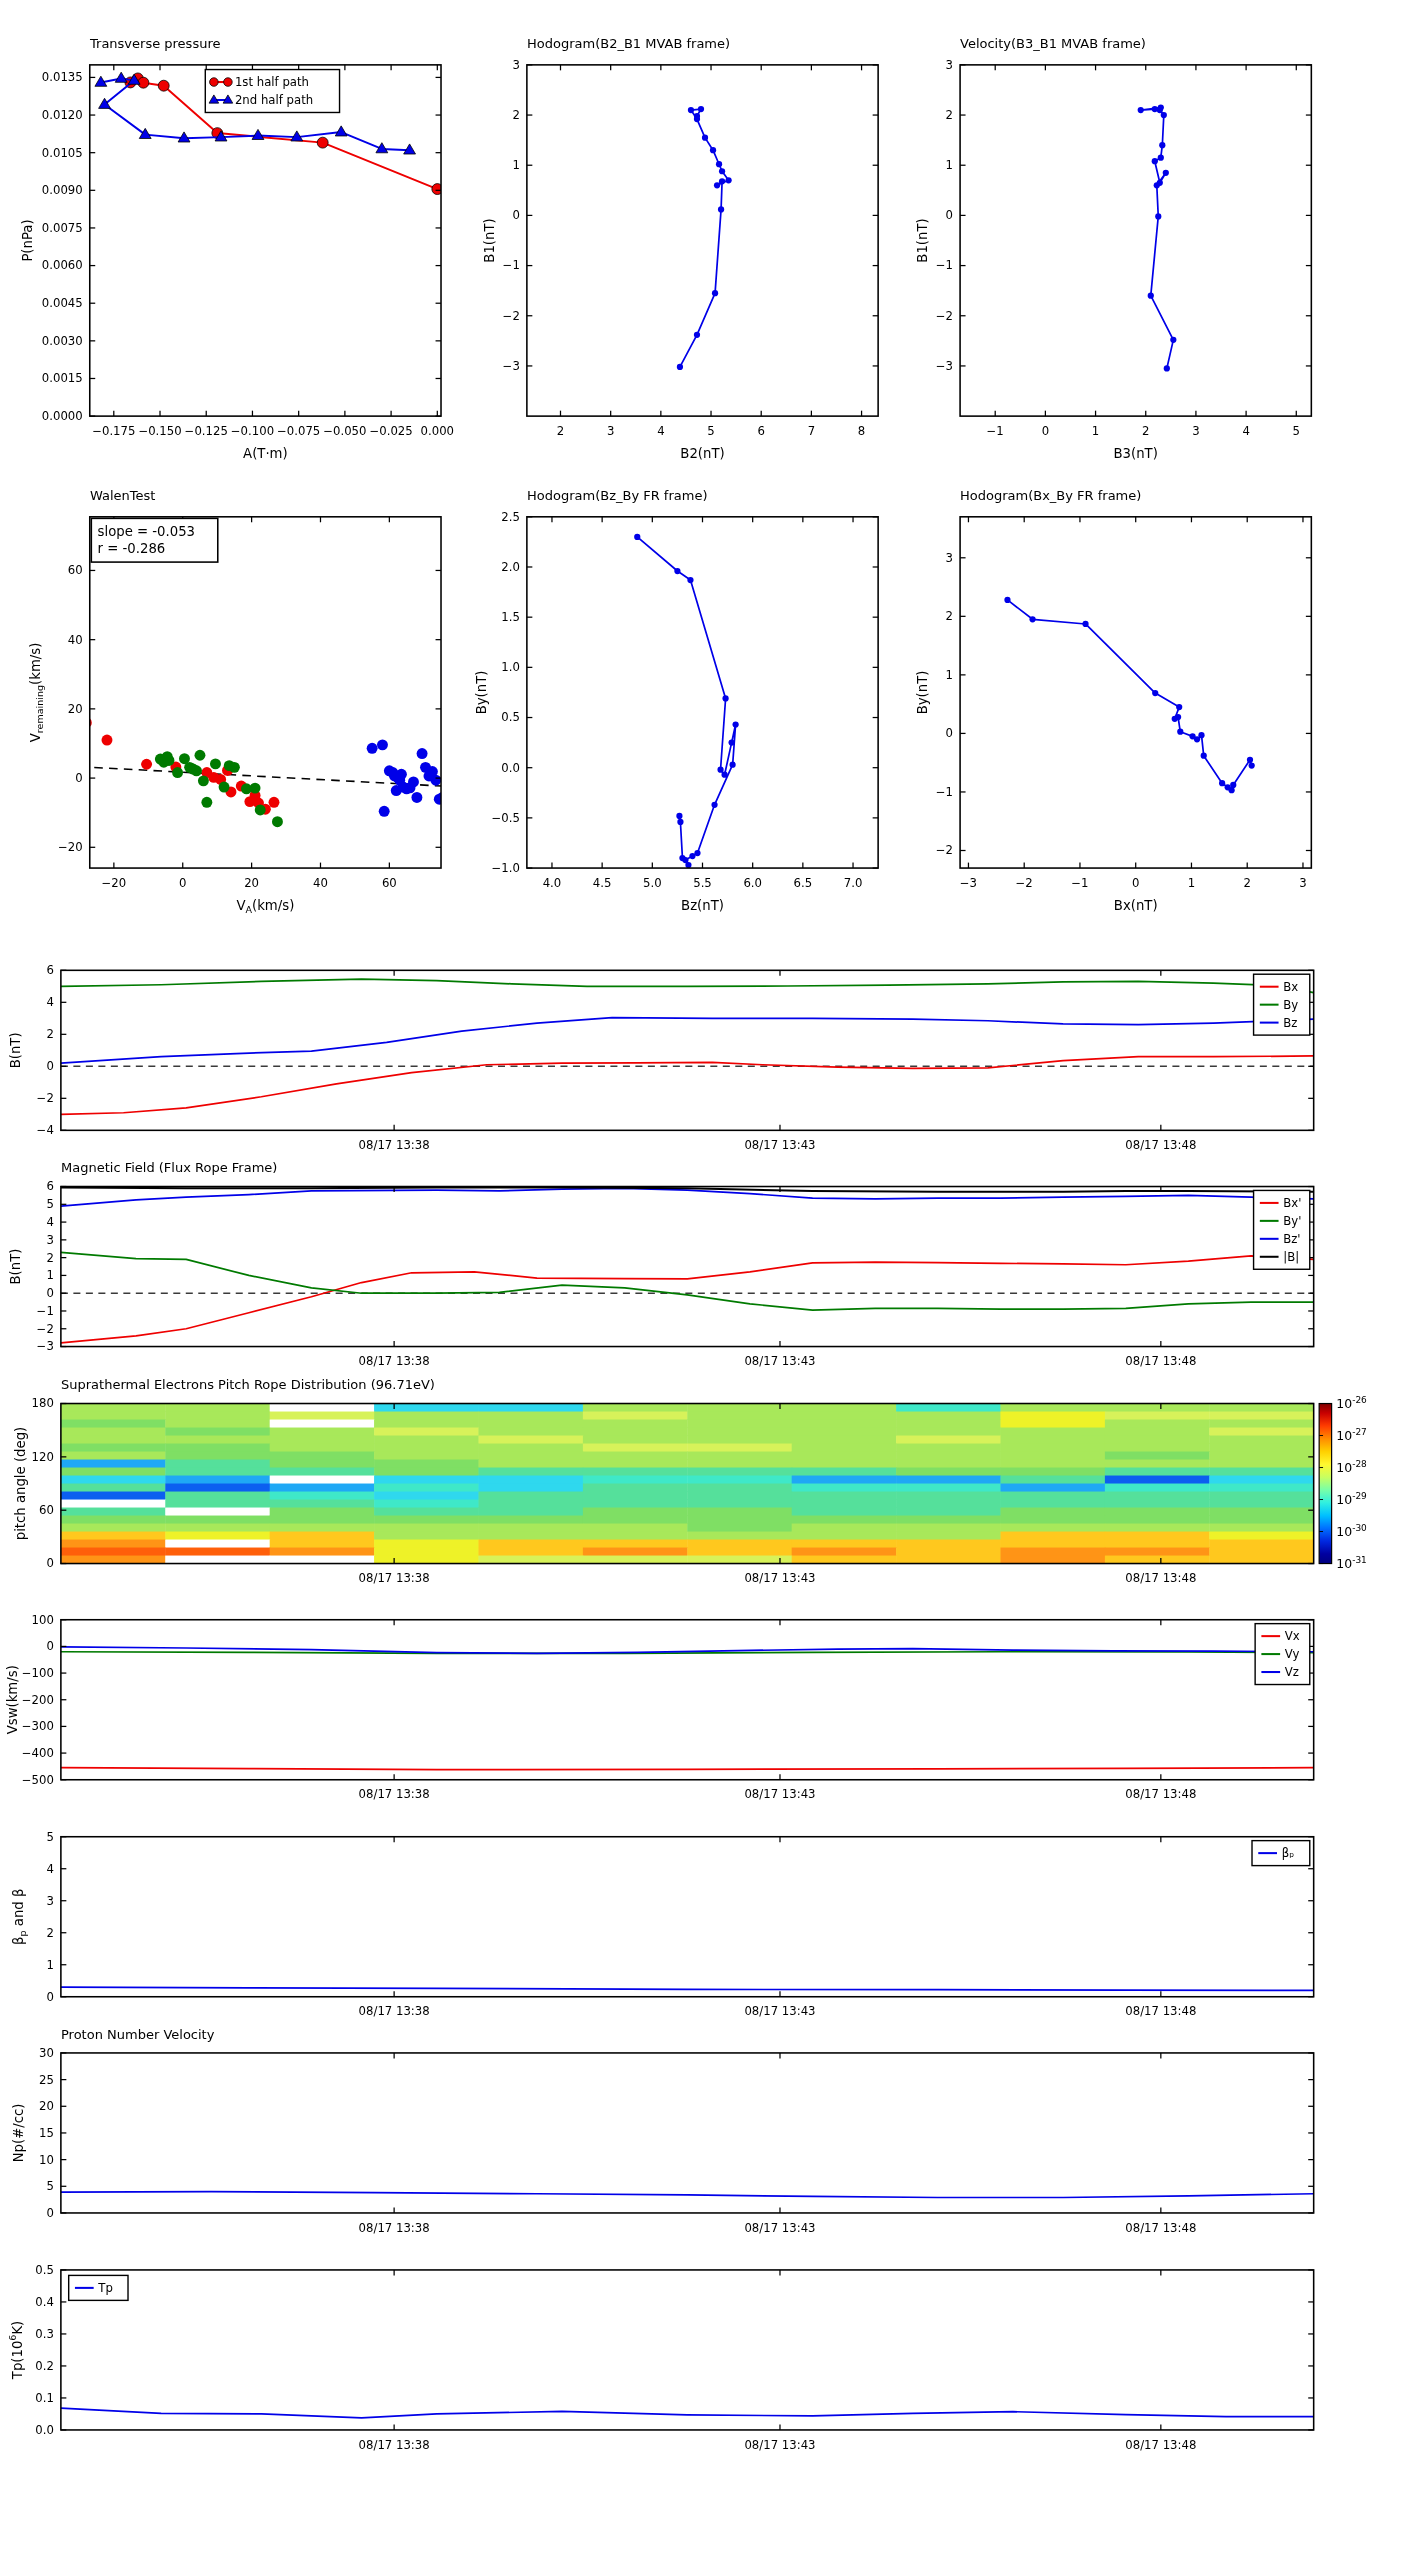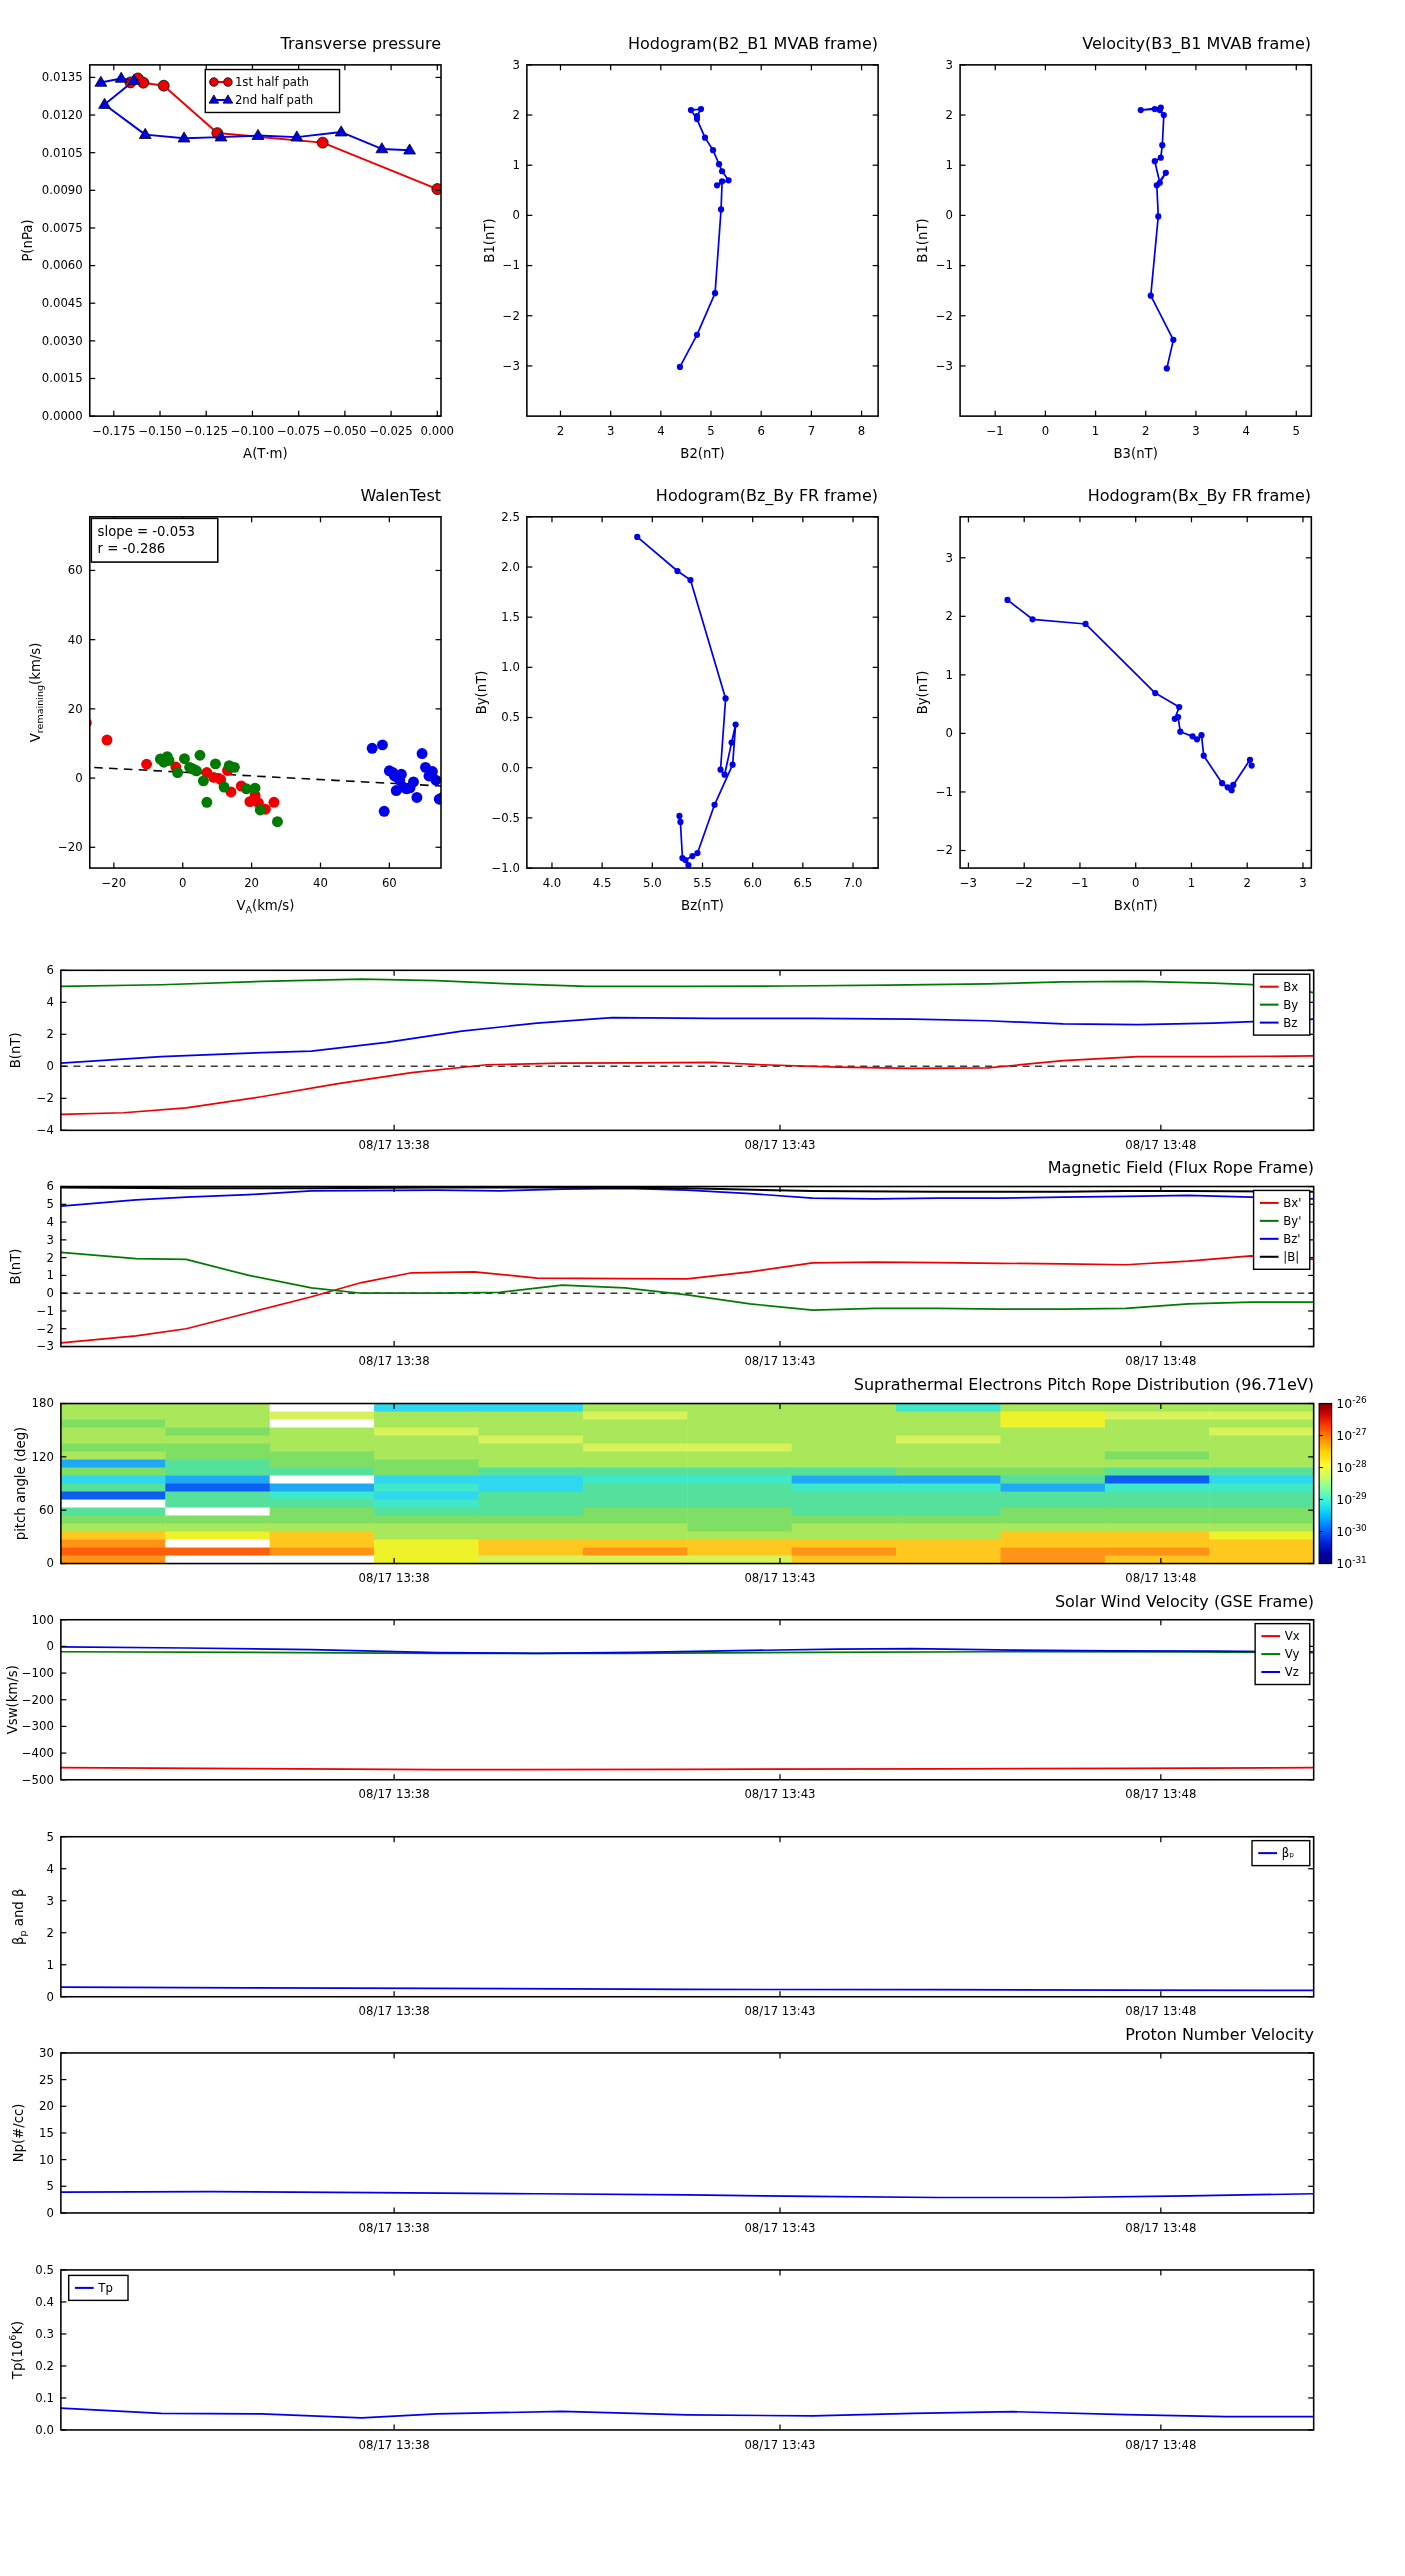--- a/index.html
+++ b/index.html
@@ -1,19 +1,19 @@
 <!DOCTYPE html>
 <html style="font-size:12.5px"><head>
 <meta charset="utf-8">
 <style>
   body{margin:0;background:#fff;}
   .fig{position:relative;width:1405px;height:2576px;background:#ffffff;
        font-family:"DejaVu Sans",sans-serif;color:#000;}
   .fig svg{position:absolute;left:0;top:0;}
-  .ptitle{position:absolute;text-align:right;font-size:16px;line-height:19px;color:#000;
+  .ptitle{position:absolute;text-align:left;font-size:13px;line-height:19px;color:#000;
           font-family:"DejaVu Sans",sans-serif;}
 </style>
 </head>
 <body>
 
 <div class="fig">
   <svg id="fig" width="1405" height="2576" style="font-family:&quot;DejaVu Sans&quot;,sans-serif" viewBox="0 0 1800 3300">
       <defs>
         <clipPath id="clip_transverse_pressure">
           <rect x="115" y="83" width="450" height="450"></rect>
@@ -1067,16 +1067,15 @@
       </g>
     </svg>
   <div class="ptitle" style="left:90px;top:34px;width:351px">Transverse pressure</div>
   <div class="ptitle" style="left:527px;top:34px;width:351px">Hodogram(B2_B1 MVAB frame)</div>
   <div class="ptitle" style="left:960px;top:34px;width:351px">Velocity(B3_B1 MVAB frame)</div>
   <div class="ptitle" style="left:90px;top:486px;width:351px">WalenTest</div>
   <div class="ptitle" style="left:527px;top:486px;width:351px">Hodogram(Bz_By FR frame)</div>
   <div class="ptitle" style="left:960px;top:486px;width:351px">Hodogram(Bx_By FR frame)</div>
   <div class="ptitle" style="left:61px;top:1158px;width:1253px">Magnetic Field (Flux Rope Frame)</div>
   <div class="ptitle" style="left:61px;top:1375px;width:1253px">Suprathermal Electrons Pitch Rope Distribution (96.71eV)</div>
-  <div class="ptitle" style="left:61px;top:1592px;width:1253px">Solar Wind Velocity (GSE Frame)</div>
   <div class="ptitle" style="left:61px;top:2025px;width:1253px">Proton Number Velocity</div>
 </div>
 
 
 </body></html>

